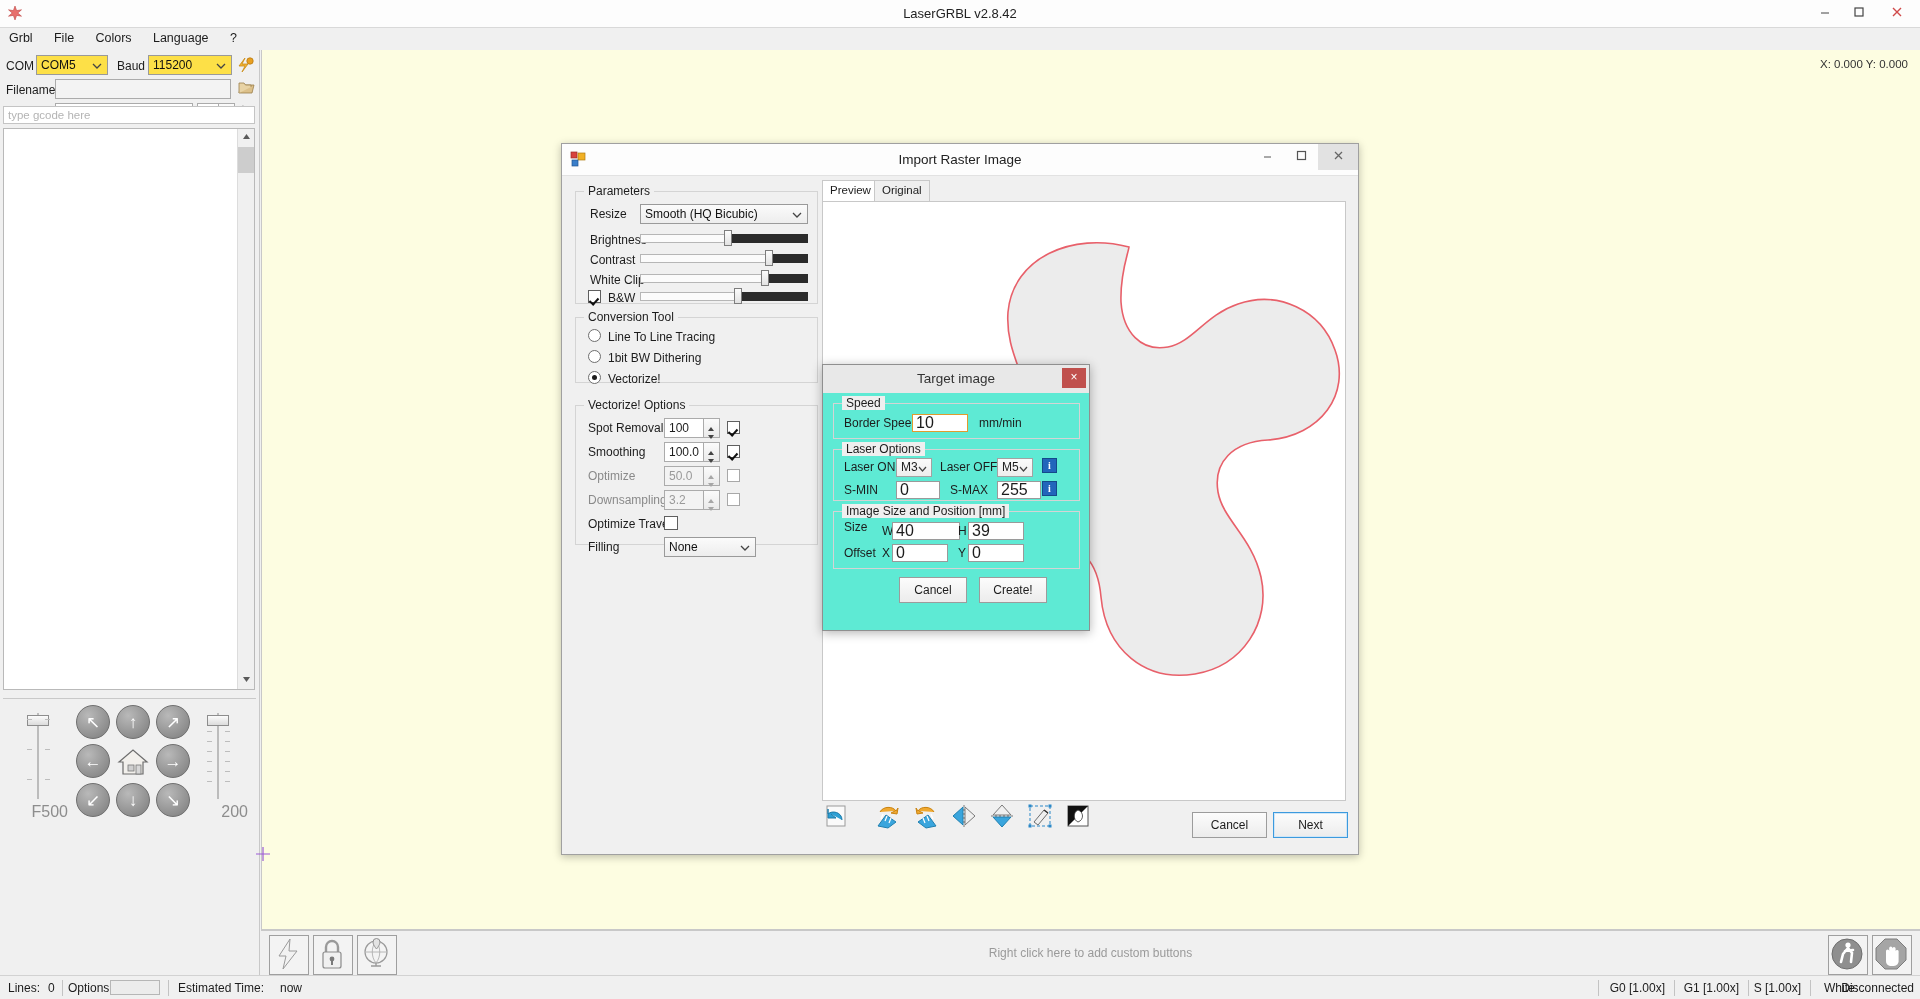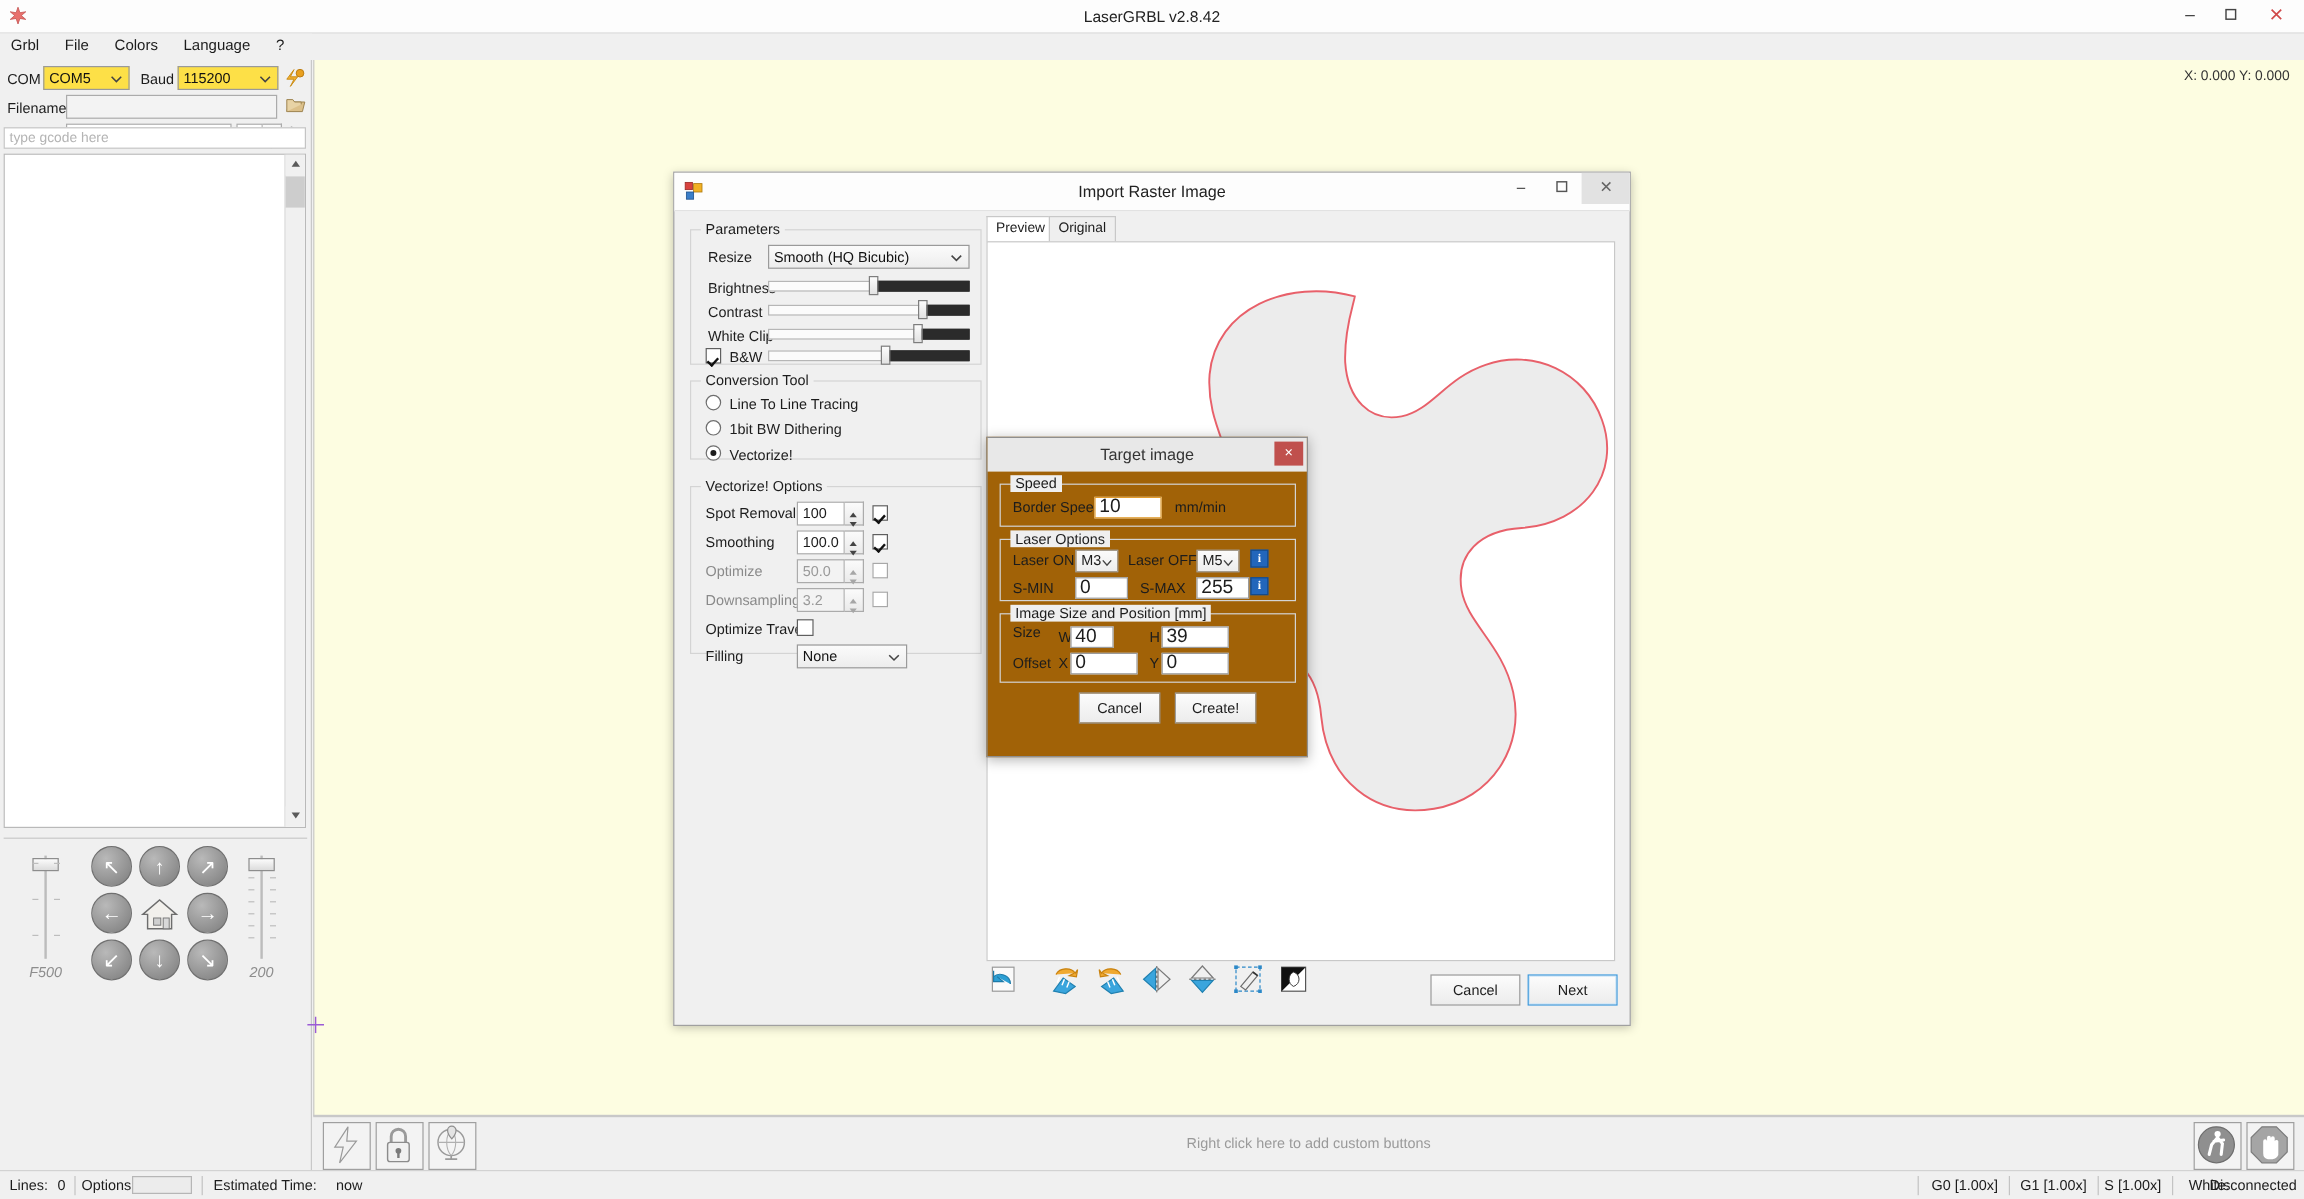--- a/index.html
+++ b/index.html
@@ -120,22 +120,22 @@
     background: #bcbcbc;
   }
   .vslider .thumb {
     position: absolute; left: 4px; width: 22px; height: 11px;
     background: linear-gradient(#fbfbfb,#dcdcdc); border: 1px solid #8d8d8d;
   }
   .vslider .tick {
     position: absolute; width: 5px; height: 1px; background: #bdbdbd;
   }
   .sliderlab {
-    position: absolute; width: 60px; text-align: center;
-    font-size: 12px; color: #8d8d8d; font-style: italic;
+    position: absolute; width: 60px; text-align: right;
+    font-size: 16px; color: #8d8d8d;
   }
 
   
   #workarea {
     position: absolute; left: 261px; top: 50px;
     width: 1659px; height: 880px;
     background: #fdfde1;
     border: 1px solid #c8c8c8; border-top: none; border-right: none;
   }
   #coords {
@@ -266,21 +266,21 @@
   .dbtn {
     position: absolute; height: 26px; border: 1px solid #9c9c9c;
     background: linear-gradient(#fcfcfc,#ececec);
     font-size: 12px; text-align: center; line-height: 24px; cursor: pointer;
   }
   .dbtn.primary { border: 1px solid #3c9ade; box-shadow: 0 0 0 1px #cfe6f7 inset; }
 
   
   #dlg-target {
     position: absolute; left: 822px; top: 364px; width: 268px; height: 267px;
-    background: #a16207; border: 1px solid #8f8f8f;
+    background: #5eead4; border: 1px solid #8f8f8f;
     box-shadow: 0 2px 10px rgba(0,0,0,0.3);
   }
   #dlg-target-title {
     position: absolute; left: 0; top: 0; width: 266px; height: 28px;
     background: #e8e8e8;
   }
   #dlg-target-title .tt {
     position: absolute; left: 0; top: 0; width: 266px; height: 28px;
     line-height: 28px; text-align: center; font-size: 13.5px; color: #333;
   }
@@ -818,21 +818,21 @@
     <span class="plab" style="left:116px; top:33px;">S-MAX</span>
     <div class="tinput" style="left:163px; top:31px; width:44px;">255</div>
     <div class="infobtn" style="left:208px; top:31px;">i</div>
   </div>
 
   <div class="gbox" style="left:10px; top:146px; width:247px; height:58px;">
     <span class="glab">Image Size and Position [mm]</span>
 
     <span class="plab" style="left:10px; top:8px;">Size</span>
     <span class="plab" style="left:48px; top:12px;">W</span>
-    <div class="tinput" style="left:58px; top:10px; width:36px;">40</div>
+    <div class="tinput" style="left:58px; top:10px; width:68px;">40</div>
     <span class="plab" style="left:124px; top:12px;">H</span>
     <div class="tinput" style="left:134px; top:10px; width:56px;">39</div>
 
     <span class="plab" style="left:10px; top:34px;">Offset</span>
     <span class="plab" style="left:48px; top:34px;">X</span>
     <div class="tinput" style="left:58px; top:32px; width:56px;">0</div>
     <span class="plab" style="left:124px; top:34px;">Y</span>
     <div class="tinput" style="left:134px; top:32px; width:56px;">0</div>
   </div>
 

